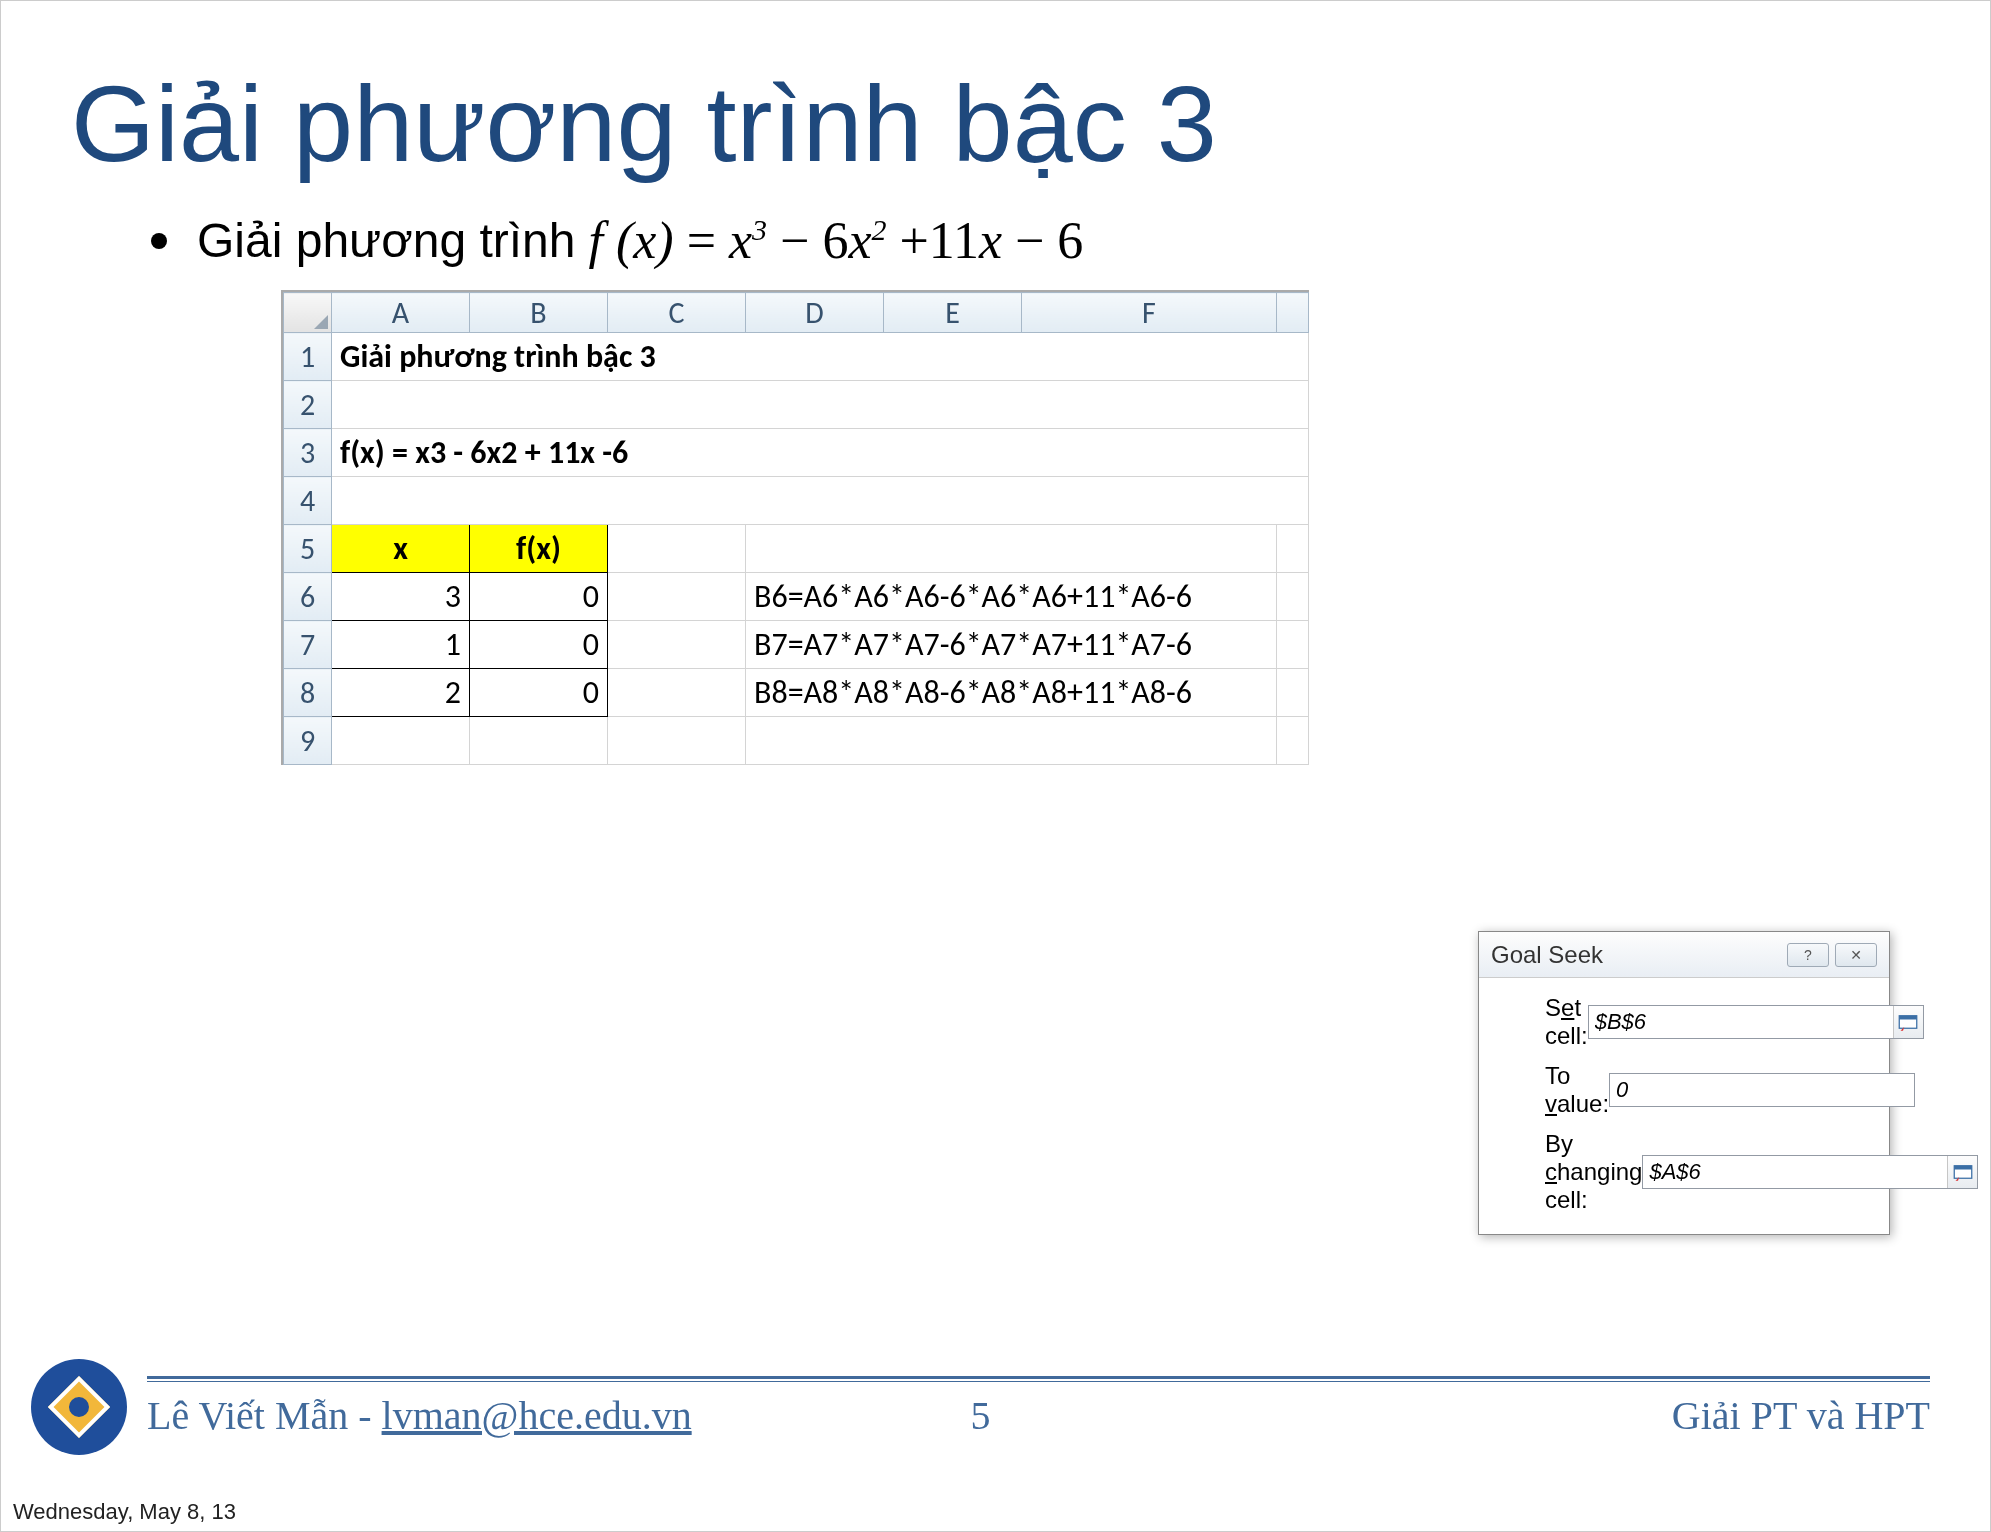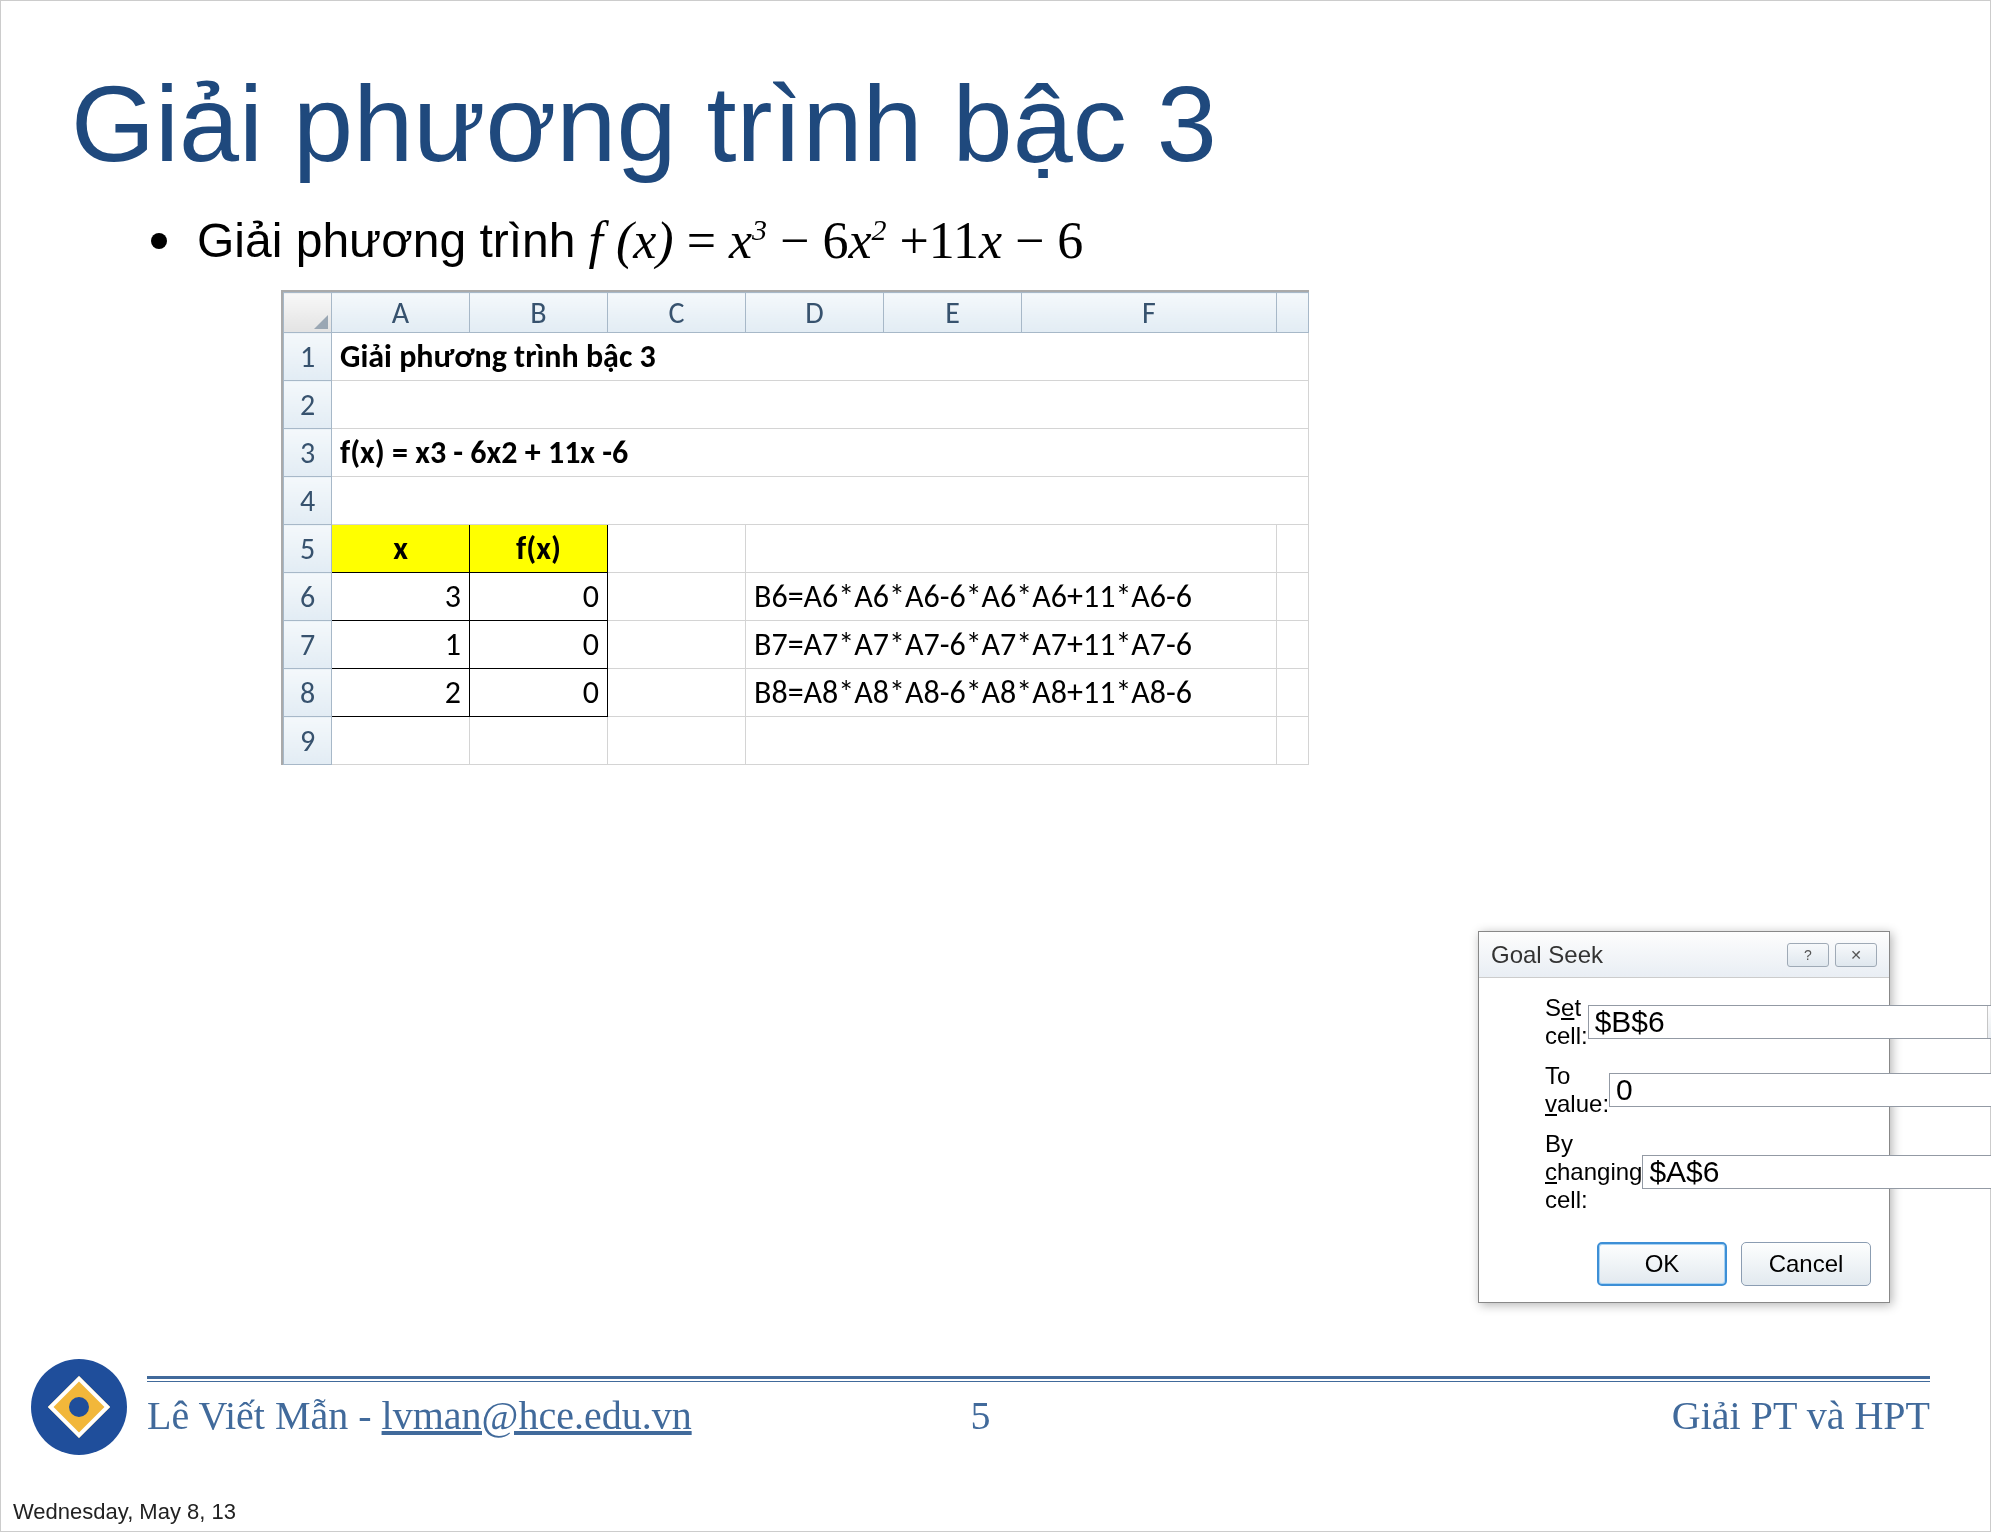--- a/index.html
+++ b/index.html
@@ -32,21 +32,21 @@
   .dialog { position: absolute; right: 100px; top: 930px; width: 412px; background: #fff; border: 1px solid #888; box-shadow: 2px 2px 10px rgba(0,0,0,0.3); font-family: 'Segoe UI', Tahoma, sans-serif; font-size: 24px; }
   .dlg-title { height: 46px; padding: 6px 12px; display: flex; align-items: center; justify-content: space-between; background: linear-gradient(#fdfdfd,#e9eef4); border-bottom: 1px solid #ccc; }
   .dlg-title-text { color: #333; }
   .dlg-btns { display: flex; gap: 6px; }
   .winbtn { width: 42px; height: 24px; border: 1px solid #9faab6; border-radius: 3px; background: linear-gradient(#f7f9fb,#dfe7ee); display:flex; align-items:center; justify-content:center; color:#555; font-family: Arial, sans-serif; font-size:14px; }
   .dlg-body { padding: 16px 18px 8px 18px; }
   .field { display: flex; align-items: center; margin-bottom: 12px; margin-left: 48px; }
   .field label { width: 200px; color: #000; }
   .field .u { text-decoration: underline; }
   .input-wrap { flex: 1; display: flex; align-items: center; border: 1px solid #939aa4; height: 34px; background: #fff; }
-  .input-wrap input { flex:1; border:none; outline:none; font-size: 30px; padding: 0 6px; font-family: inherit; background: transparent; }
+  .input-wrap input { flex:1; border:none; outline:none; font-size: 22px; padding: 0 6px; font-family: inherit; background: transparent; font-style: italic; }
   .picker { width: 30px; height: 100%; display:flex; align-items:center; justify-content:center; border-left:1px solid #c6c6c6; background: linear-gradient(#fdfdfd,#e8ecf0); }
   .picker svg { width: 20px; height: 20px; }
   .dlg-footer { padding: 8px 18px 16px 18px; display:flex; justify-content: flex-end; gap: 14px; }
   .btn { width: 130px; height: 44px; border: 1px solid #8b9db2; border-radius: 5px; background: linear-gradient(#fdfefe,#e2e9ef); font-size: 24px; display:flex; align-items:center; justify-content:center; cursor: pointer; }
   .btn.primary { border: 2px solid #3d8fd6; box-shadow: inset 0 0 0 1px #a8d2f2; }
 
   
   .slide-footer { position: absolute; bottom: 20px; left: 30px; right: 60px; display: flex; align-items: center; }
   .logo { width: 96px; height: 96px; border-radius: 50%; background: #1f4e9b; display:flex; align-items:center; justify-content:center; position: relative; margin-right: 20px; flex-shrink: 0; }
   .logo-inner { width: 44px; height: 44px; background: #f2b73a; transform: rotate(45deg); border: 4px solid #fff; position: relative; }
@@ -188,28 +188,20 @@
             <div class="picker">
               <svg viewBox="0 0 16 16">
                   <rect x="1" y="3" width="14" height="10" fill="#fff" stroke="#3a6ea5" stroke-width="1"></rect>
                   <rect x="1" y="3" width="14" height="3" fill="#3a6ea5"></rect>
                   <path d="M5 12 L2 15 L4 15 Z" fill="#d33"></path>
                 </svg>
             </div>
           </div>
         </div>
       </div>
-      <div class="dlg-footer">
-        <div class="btn primary">
-            <span>OK</span>
-          </div>
-        <div class="btn">
-            <span>Cancel</span>
-          </div>
-      </div>
     </div>
 
     
     <div class="slide-footer">
       <div class="logo">
         <div class="logo-inner"></div>
       </div>
       <div class="foot-lines">
         <div class="foot-rule"></div>
         <div class="foot-rule2"></div>

